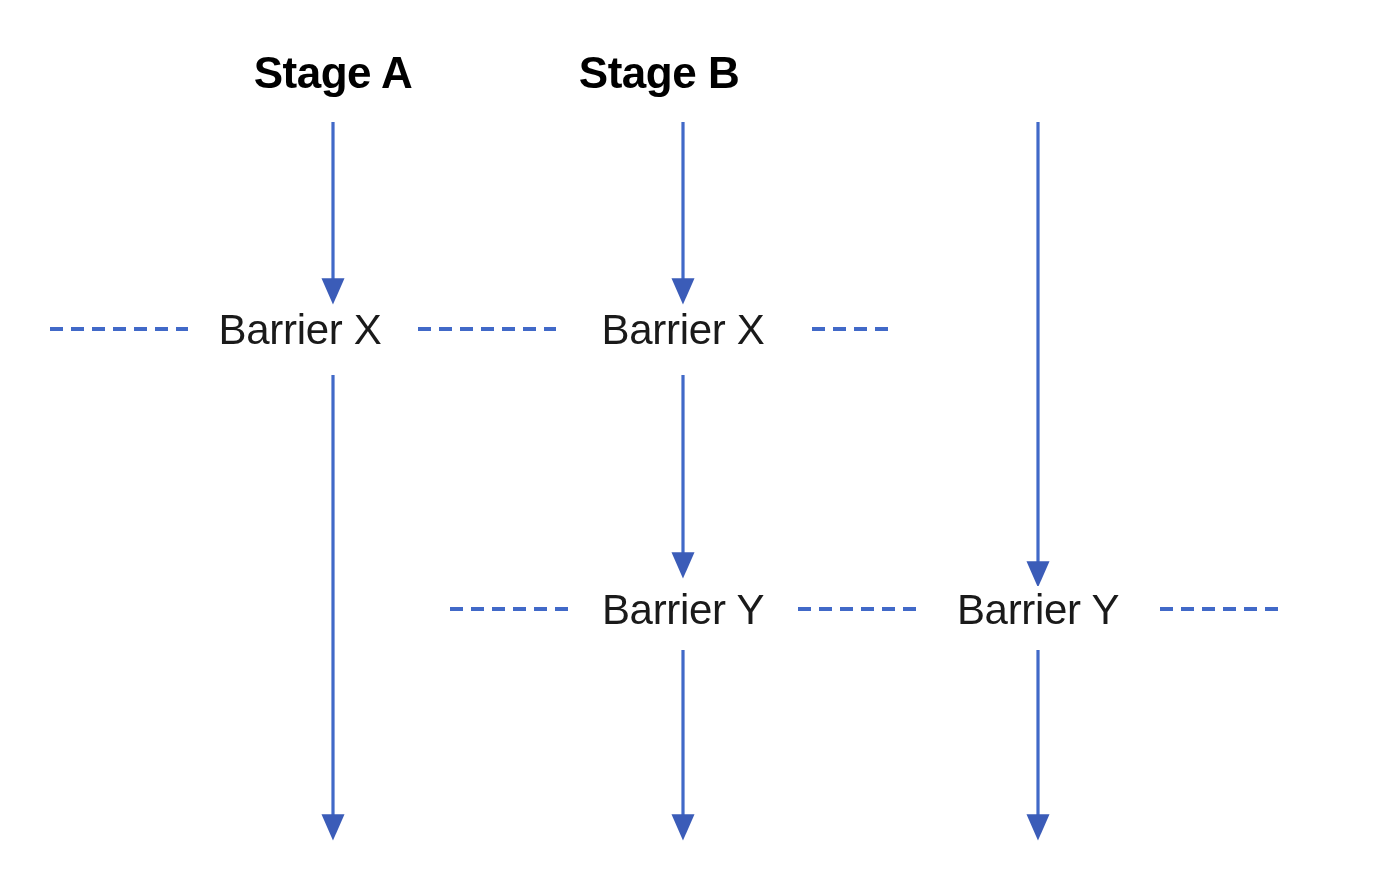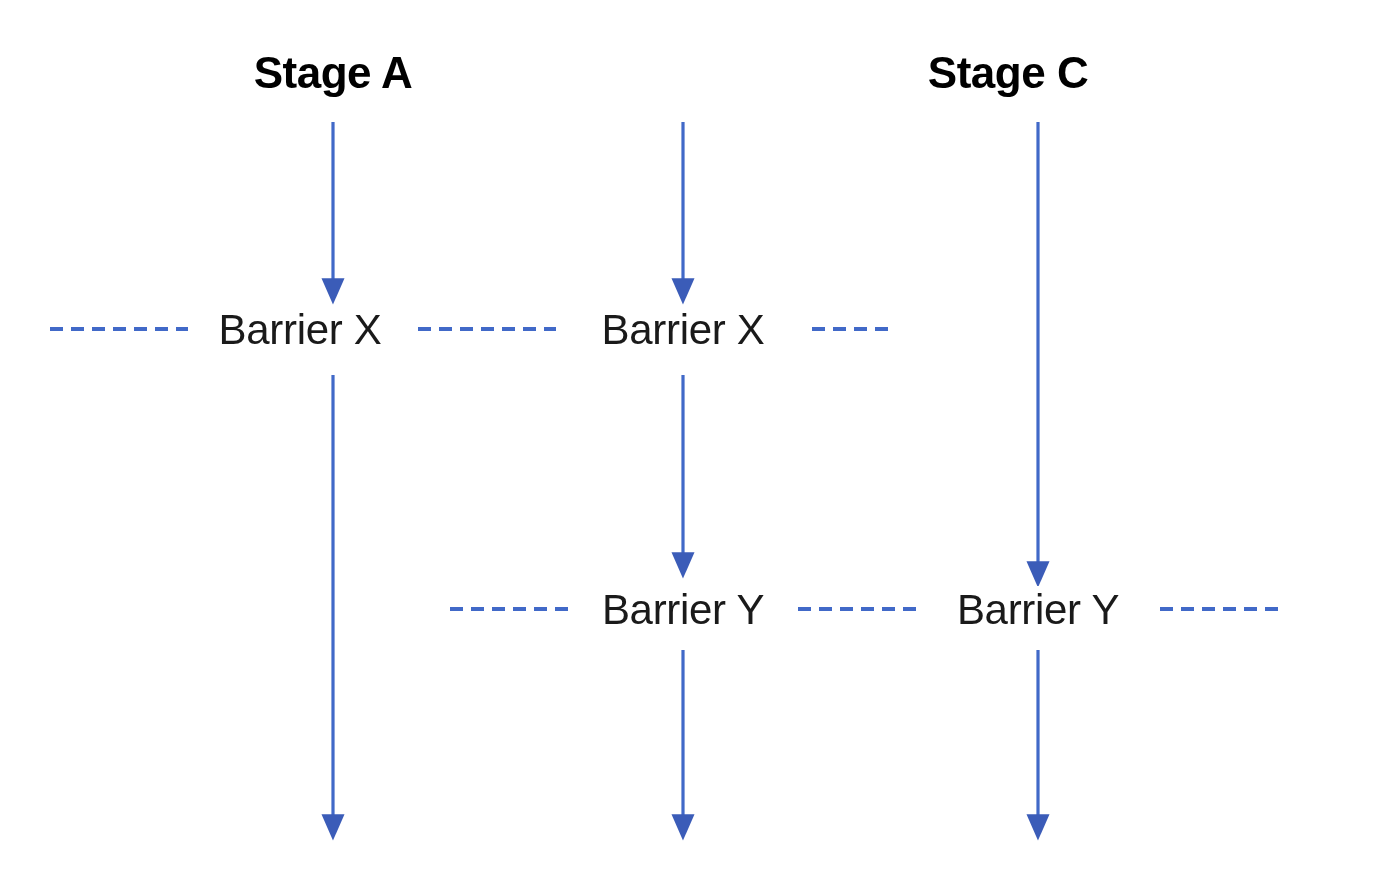--- a/index.html
+++ b/index.html
@@ -73,20 +73,20 @@
         <line x1="50" y1="329" x2="188" y2="329" stroke="#4169C8" stroke-width="4" stroke-dasharray="13 8" stroke-linecap="butt"></line>
         <line x1="418" y1="329" x2="556" y2="329" stroke="#4169C8" stroke-width="4" stroke-dasharray="13 8" stroke-linecap="butt"></line>
         <line x1="812" y1="329" x2="892" y2="329" stroke="#4169C8" stroke-width="4" stroke-dasharray="13 8" stroke-linecap="butt"></line>
         <line x1="450" y1="609" x2="568" y2="609" stroke="#4169C8" stroke-width="4" stroke-dasharray="13 8" stroke-linecap="butt"></line>
         <line x1="798" y1="609" x2="916" y2="609" stroke="#4169C8" stroke-width="4" stroke-dasharray="13 8" stroke-linecap="butt"></line>
         <line x1="1160" y1="609" x2="1282" y2="609" stroke="#4169C8" stroke-width="4" stroke-dasharray="13 8" stroke-linecap="butt"></line>
       </g>
   </svg>
 
   <div class="stage-header" style="left:333px; top:48px;">Stage A</div>
-  <div class="stage-header" style="left:1008px; top:48px;">Stage C</div>
+  <div class="stage-header" style="left:659px; top:48px;">Stage B</div>
 
   <div class="barrier-label" style="left:300px; top:330px;">Barrier X</div>
   <div class="barrier-label" style="left:683px; top:330px;">Barrier X</div>
   <div class="barrier-label" style="left:683px; top:610px;">Barrier Y</div>
   <div class="barrier-label" style="left:1038px; top:610px;">Barrier Y</div>
 
 </div>
 
 </body></html>

